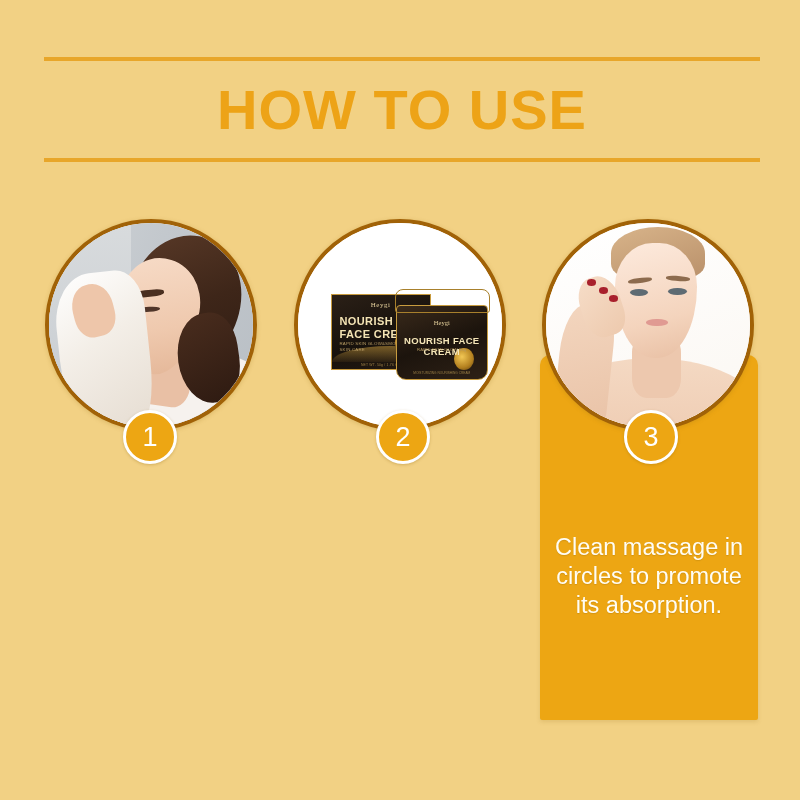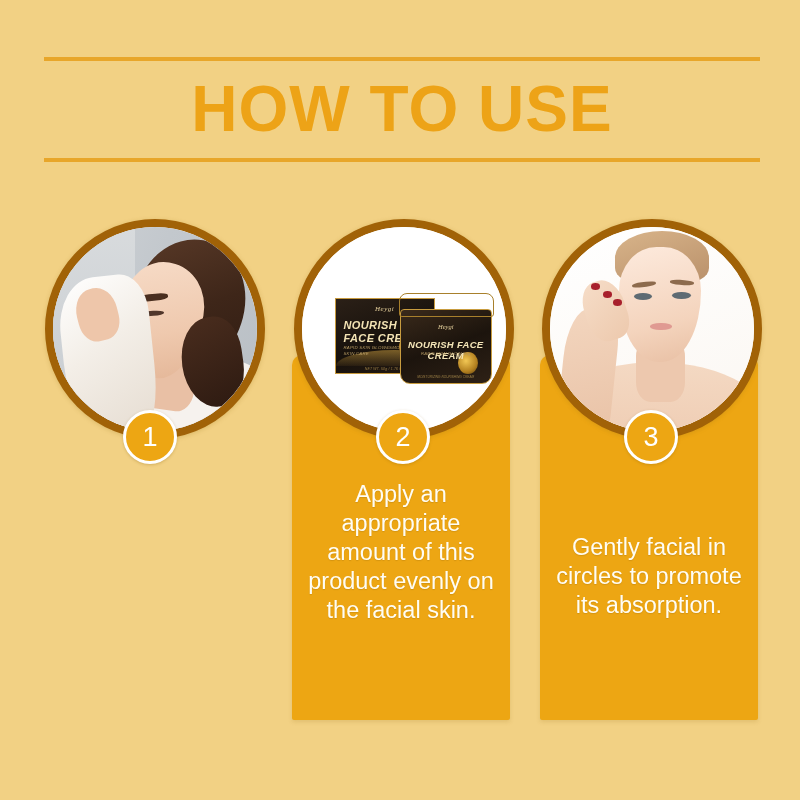--- a/index.html
+++ b/index.html
@@ -38,21 +38,21 @@
   .rule-top { top: 0; }
   .rule-bottom { bottom: 0; }
   .title {
     position: absolute;
     left: 0;
     top: 4px;
     width: 716px;
     height: 97px;
     line-height: 97px;
     text-align: center;
-    font-size: 64px;
+    font-size: 56px;
     font-weight: bold;
     letter-spacing: 1px;
     color: #eda317;
     font-family: "Liberation Sans", sans-serif;
     white-space: nowrap;
   }
 
   
   .card {
     position: absolute;
@@ -82,25 +82,24 @@
   .card-2 .card-text { top: 125px; }
   .card-3 .card-text { top: 178px; }
 
   
   .circle {
     position: absolute;
     top: 219px;
     width: 204px;
     height: 204px;
     border-radius: 50%;
-    border: 8px solid #a16207;
+    border: 4px solid #a16207;
     overflow: hidden;
     box-shadow: 0 1px 4px rgba(150,110,20,0.25);
     background: #ffffff;
-    font-style: italic;
   }
   .circle-1 { left: 45px; }
   .circle-2 { left: 294px; }
   .circle-3 { left: 542px; }
   .circle .art { position: absolute; inset: 0; }
 
   
   .p1-bg {
     position: absolute; inset: 0;
     background:
@@ -343,23 +342,20 @@
       <div class="p1-eye"></div>
       <div class="p1-lip"></div>
       <div class="p1-hair2"></div>
       <div class="p1-towel"></div>
       <div class="p1-hand"></div>
     </div>
   </div>
 
   <div class="badge badge-1">1</div>
 
-  <div class="card card-2">
-    <div class="card-text">Apply an appropriate amount of this product evenly on the facial skin.</div>
-  </div>
 
   <div class="circle circle-2">
     <div class="art">
       <div class="p2-bg"></div>
 
       <div class="box">
         <div class="box-dune"></div>
         <div class="box-swirl"></div>
         <div class="box-brand">Heygi</div>
         <div class="box-title">NOURISH FACE CREAM</div>
@@ -374,21 +370,21 @@
         <div class="jar-title">NOURISH FACE CREAM</div>
         <div class="jar-sub">RAPID SKIN GLOW 50g</div>
         <div class="jar-foot">MOISTURIZING NOURISHING CREAM</div>
       </div>
     </div>
   </div>
 
   <div class="badge badge-2">2</div>
 
   <div class="card card-3">
-    <div class="card-text">Gently facial in circles to promote its absorption.</div>
+    <div class="card-text">Clean massage in circles to promote its absorption.</div>
   </div>
 
   <div class="circle circle-3">
     <div class="art">
       <div class="p3-bg"></div>
       <div class="p3-shoulder"></div>
       <div class="p3-hair"></div>
       <div class="p3-neck"></div>
       <div class="p3-face"></div>
       <div class="p3-brow-l"></div>

